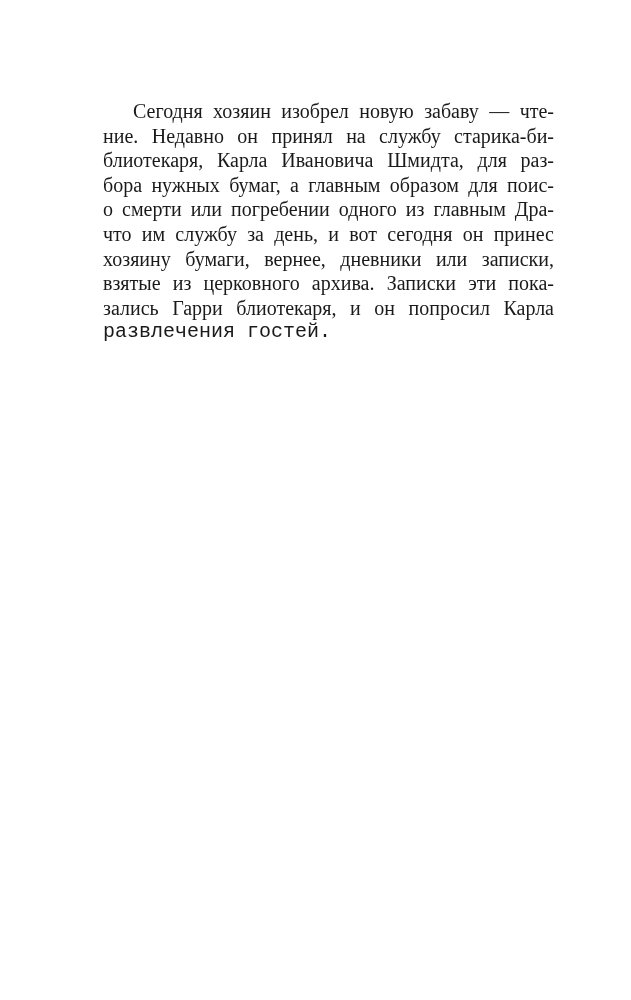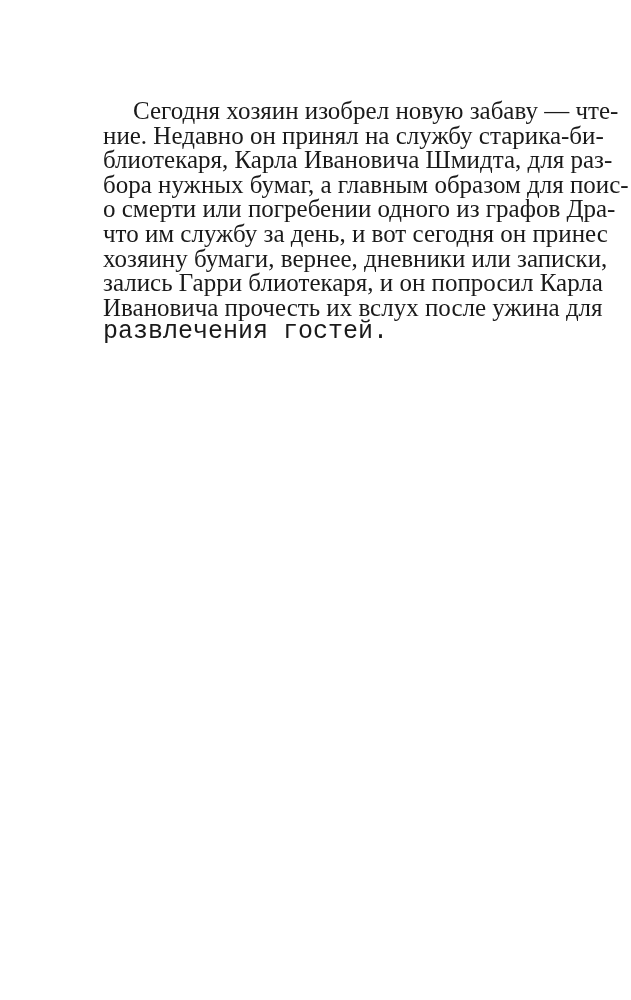--- a/index.html
+++ b/index.html
@@ -19,21 +19,21 @@
       width: 631px;
       height: 1000px;
       background: #ffffff;
     }
     .text-block {
       position: absolute;
       left: 103px;
       top: 99px;
       width: 451px;
       font-family: "Liberation Serif", "DejaVu Serif", serif;
-      font-size: 25px;
+      font-size: 20px;
       line-height: 24.6px;
       color: #1a1a1a;
     }
     .line {
       display: block;
       height: 24.6px;
       white-space: nowrap;
       text-align: justify;
       text-align-last: justify;
       overflow: visible;
@@ -48,20 +48,20 @@
   </style>
 </head>
 <body>
 
 <div class="page">
   <div class="text-block">
     <span class="line first">Сегодня хозяин изобрел новую забаву — чте-</span>
     <span class="line">ние. Недавно он принял на службу старика-би-</span>
     <span class="line">блиотекаря, Карла Ивановича Шмидта, для раз-</span>
     <span class="line">бора нужных бумаг, а главным образом для поис-</span>
-    <span class="line">о смерти или погребении одного из графов Дра-</span>
+    <span class="line">о смерти или погребении одного из главным Дра-</span>
     <span class="line">что им службу за день, и вот сегодня он принес</span>
     <span class="line">хозяину бумаги, вернее, дневники или записки,</span>
+    <span class="line">взятые из церковного архива. Записки эти пока-</span>
     <span class="line">зались Гарри блиотекаря, и он попросил Карла</span>
-    <span class="line">Ивановича прочесть их вслух после ужина для</span>
     <span class="line last">развлечения гостей.</span>
   </div>
 </div>
 
 </body></html>

